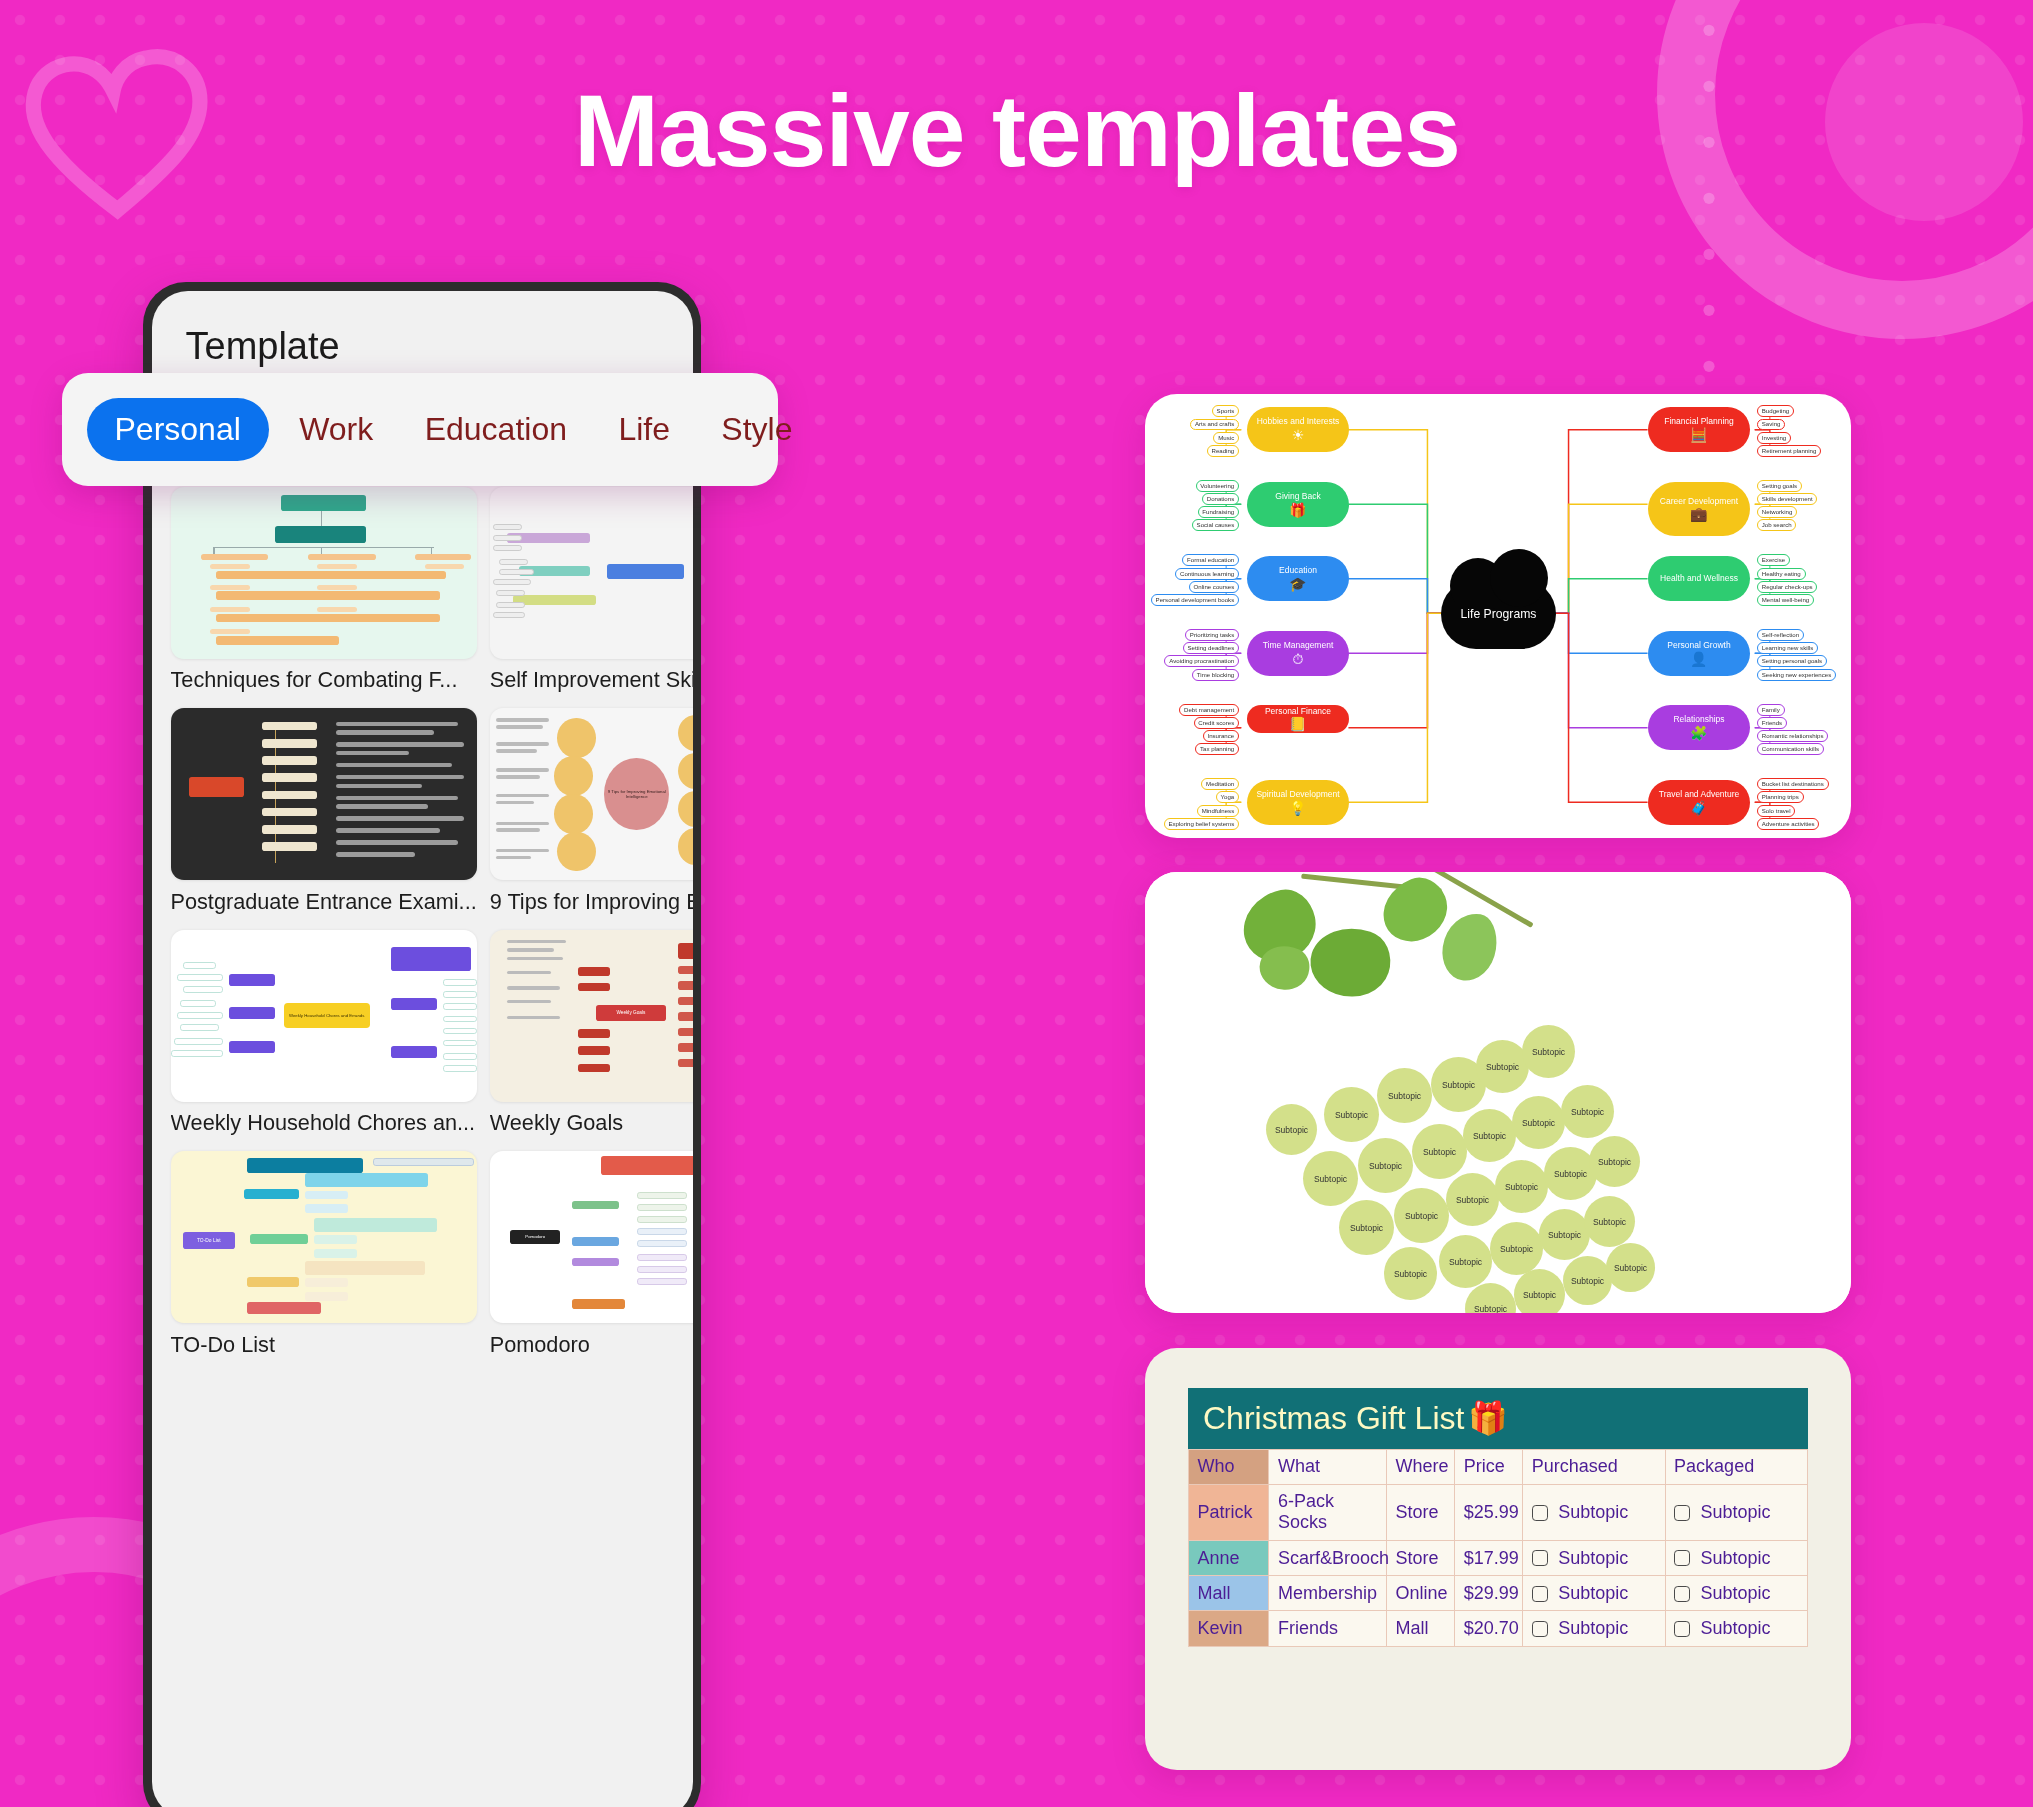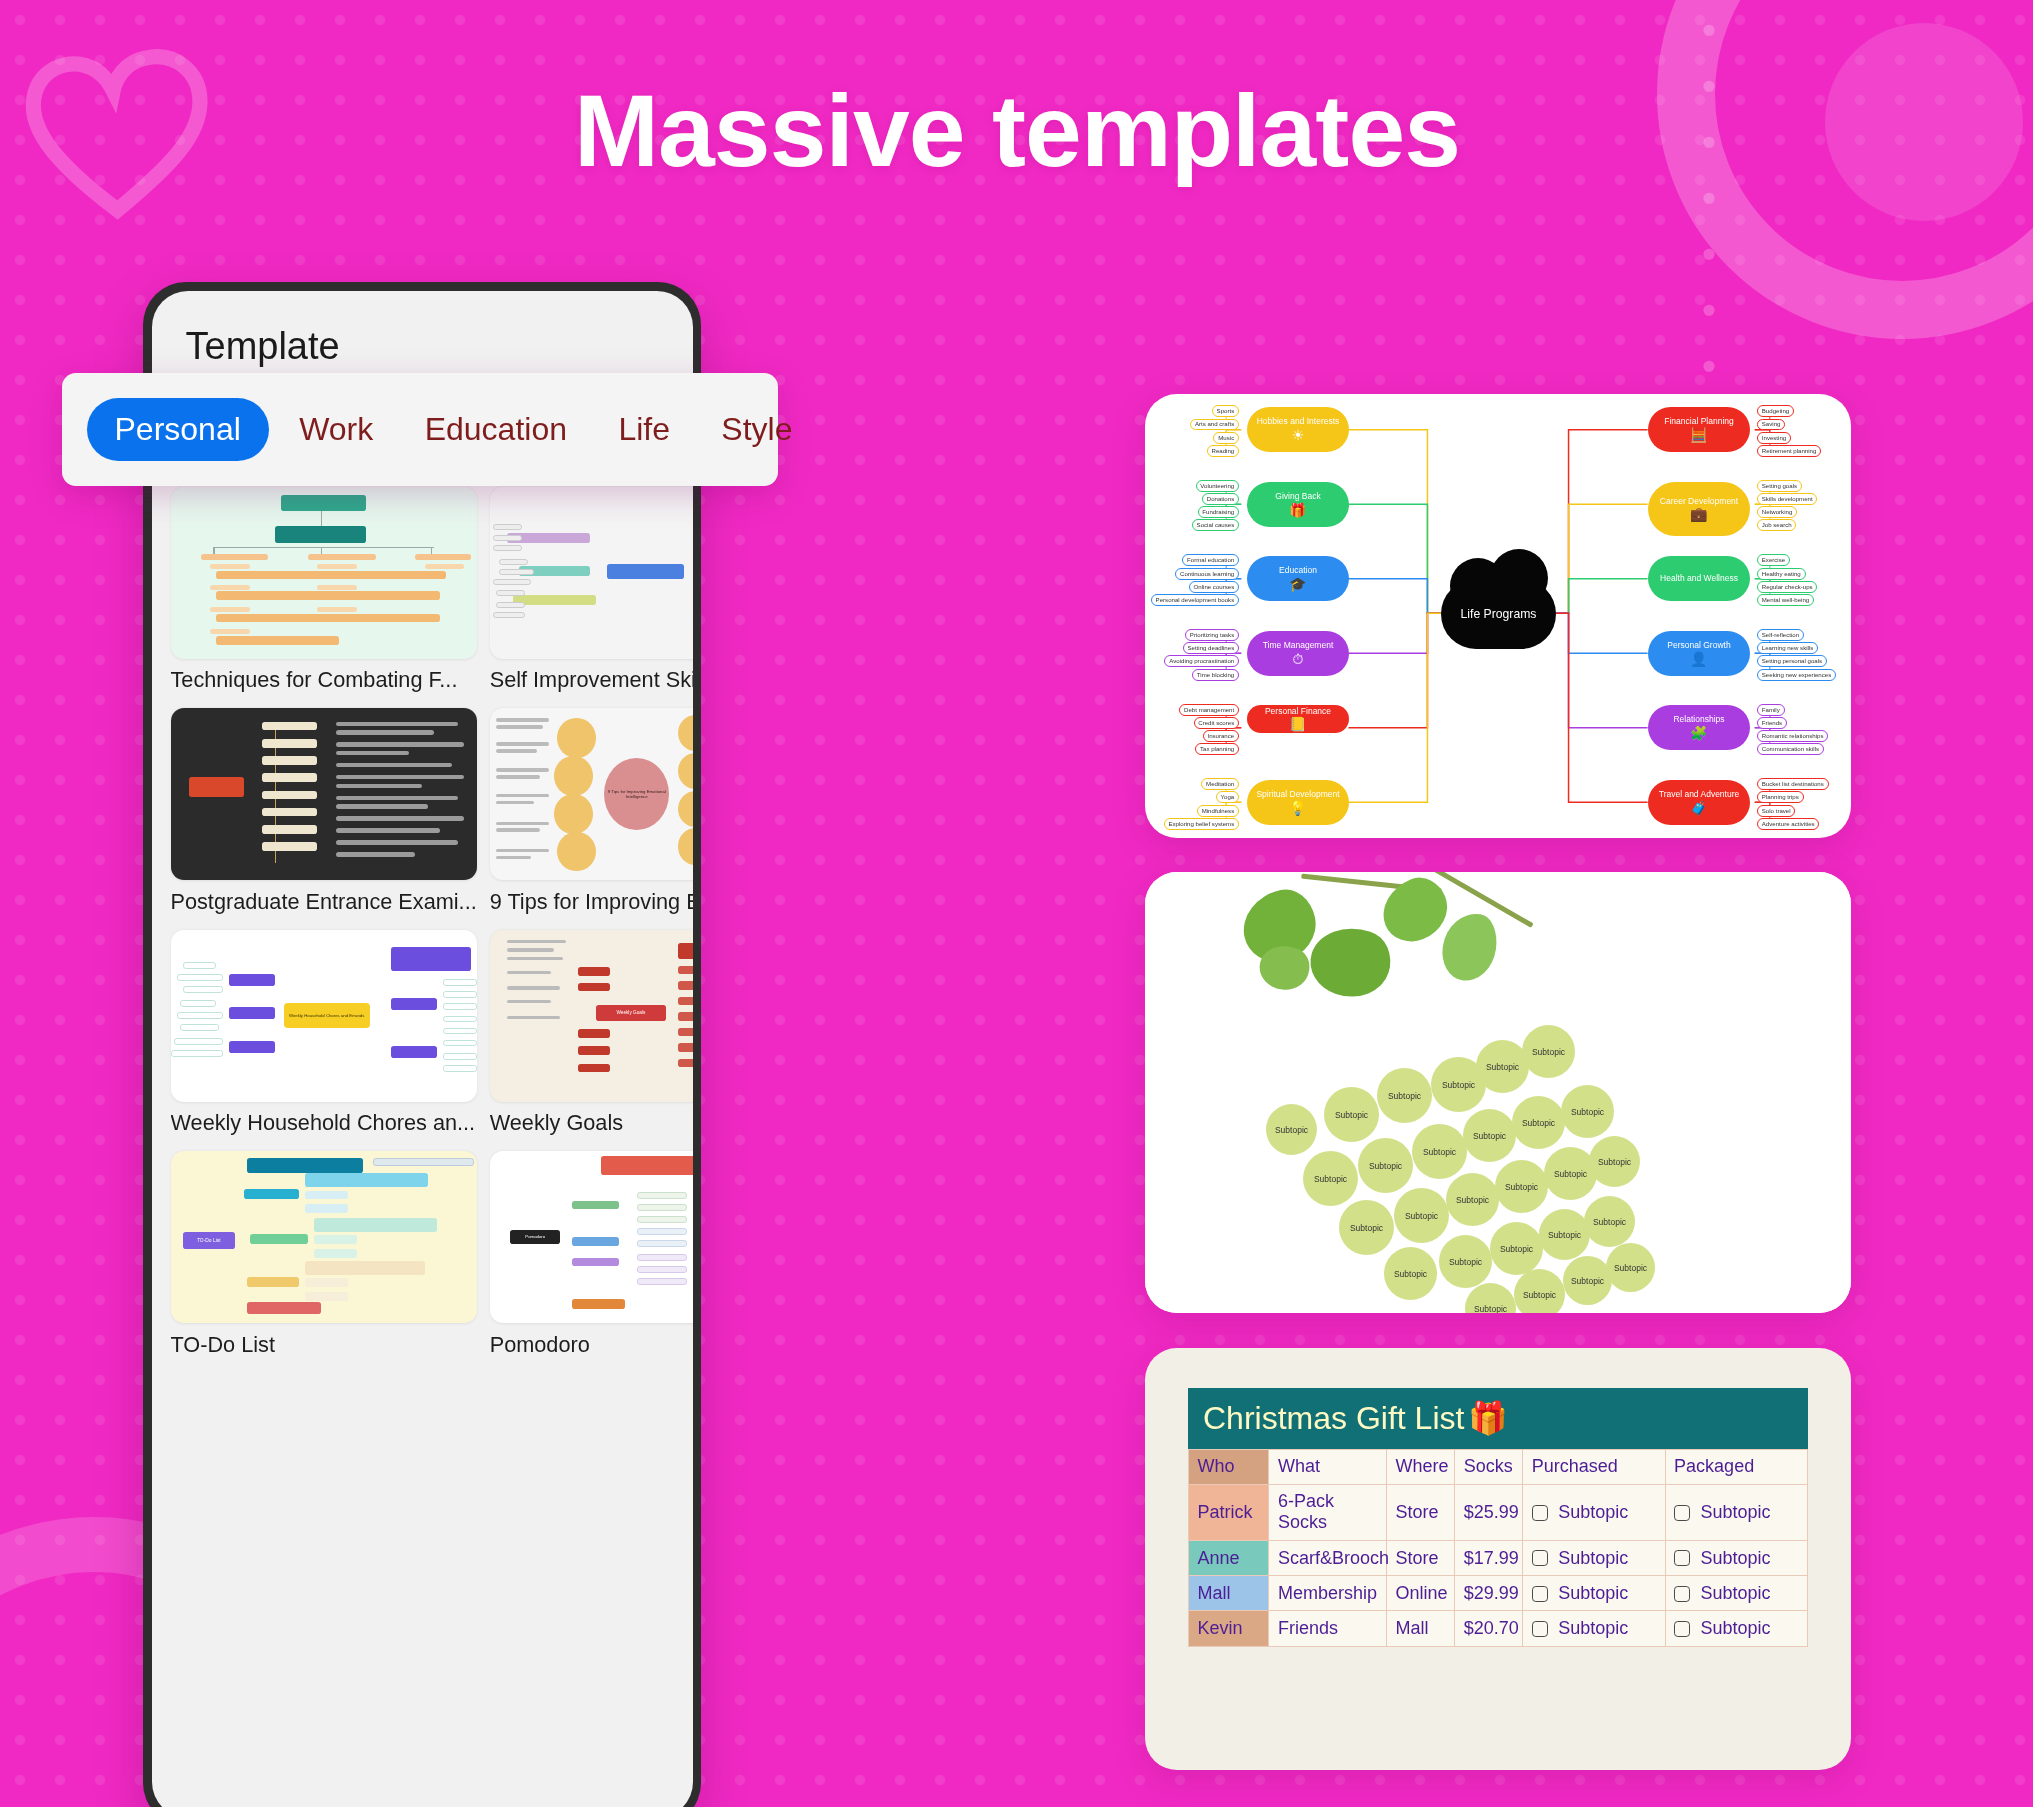--- a/index.html
+++ b/index.html
@@ -109,21 +109,21 @@
     white-space: nowrap;
     overflow: hidden;
   }
 
   
   #tab-bar {
     position: absolute;
     left: 62px; top: 373px;
     width: 716px; height: 113px;
     background: #f4f4f4;
-    border-radius: 14px;
+    border-radius: 26px;
     display: flex; align-items: center;
     padding: 0 24.5px;
     gap: 9.4px;
     box-shadow: 0 9.4px 32px rgba(120,0,95,.22);
     z-index: 20;
   }
   .tab {
     font-size: 32px;
     color: #7f1d1d;
     padding: 13px 21px;
@@ -746,21 +746,21 @@
         <col style="width:11%">
       <col style="width:11%">
         <col style="width:23%">
         <col style="width:23%">
     </colgroup>
     <thead>
       <tr>
         <th class="who-cell" style="background:#D4A181">Who</th>
         <th>What</th>
         <th>Where</th>
-        <th>Socks</th>
+        <th>Price</th>
         <th>Purchased</th>
         <th>Packaged</th>
       </tr>
     </thead>
     <tbody id="gift-body">
         <tr>
           <td class="who-cell" style="background: rgb(240, 181, 150);">Patrick</td>
           <td>6-Pack Socks</td>
           <td>Store</td>
           <td>$25.99</td>

